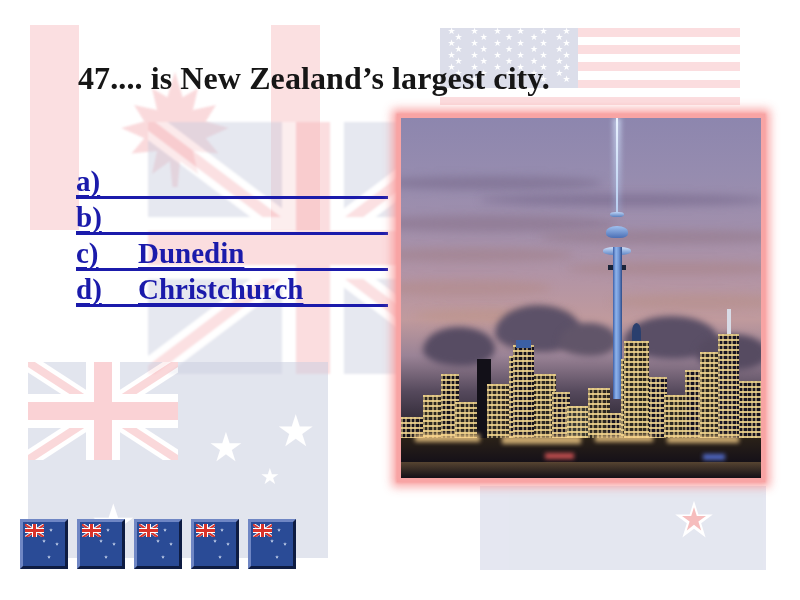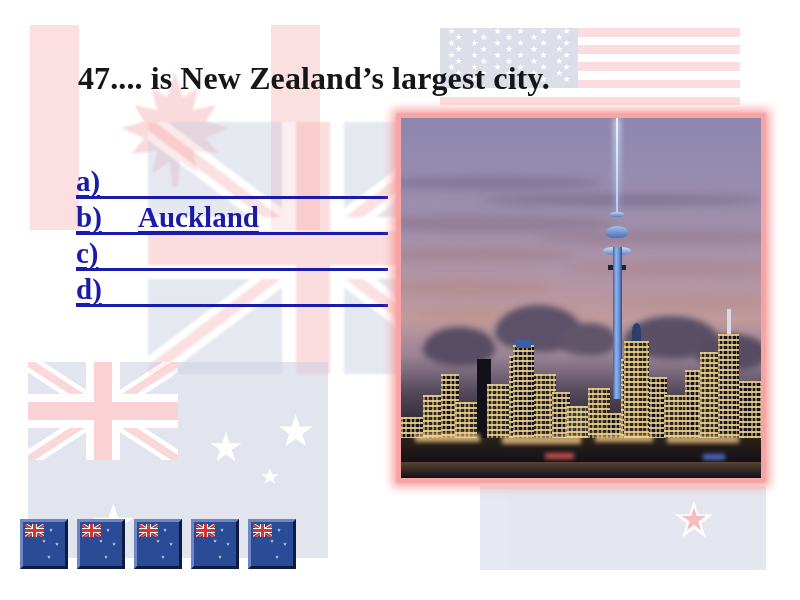--- a/index.html
+++ b/index.html
@@ -501,31 +501,32 @@
 
   <div id="options">
 
     <div class="option-row">
       <span class="opt-letter">a)</span>
       <span class="opt-rule"></span>
     </div>
 
     <div class="option-row">
       <span class="opt-letter">b)</span>
-      <span class="opt-text">Auckland</span>
       <span class="opt-rule"></span>
     </div>
 
     <div class="option-row">
       <span class="opt-letter">c)</span>
+      <span class="opt-text">Dunedin</span>
       <span class="opt-rule"></span>
     </div>
 
     <div class="option-row">
       <span class="opt-letter">d)</span>
+      <span class="opt-text">Christchurch</span>
       <span class="opt-rule"></span>
     </div>
 
   </div>
 
   <div id="photo-wrap">
     <div id="photo">
 
       <div class="cloud" style="left:-6%;top:16%;width:62%;height:4%;background:rgba(126,112,146,.72);"></div>
       <div class="cloud" style="left:22%;top:21%;width:80%;height:3.4%;background:rgba(118,104,138,.62);"></div>

